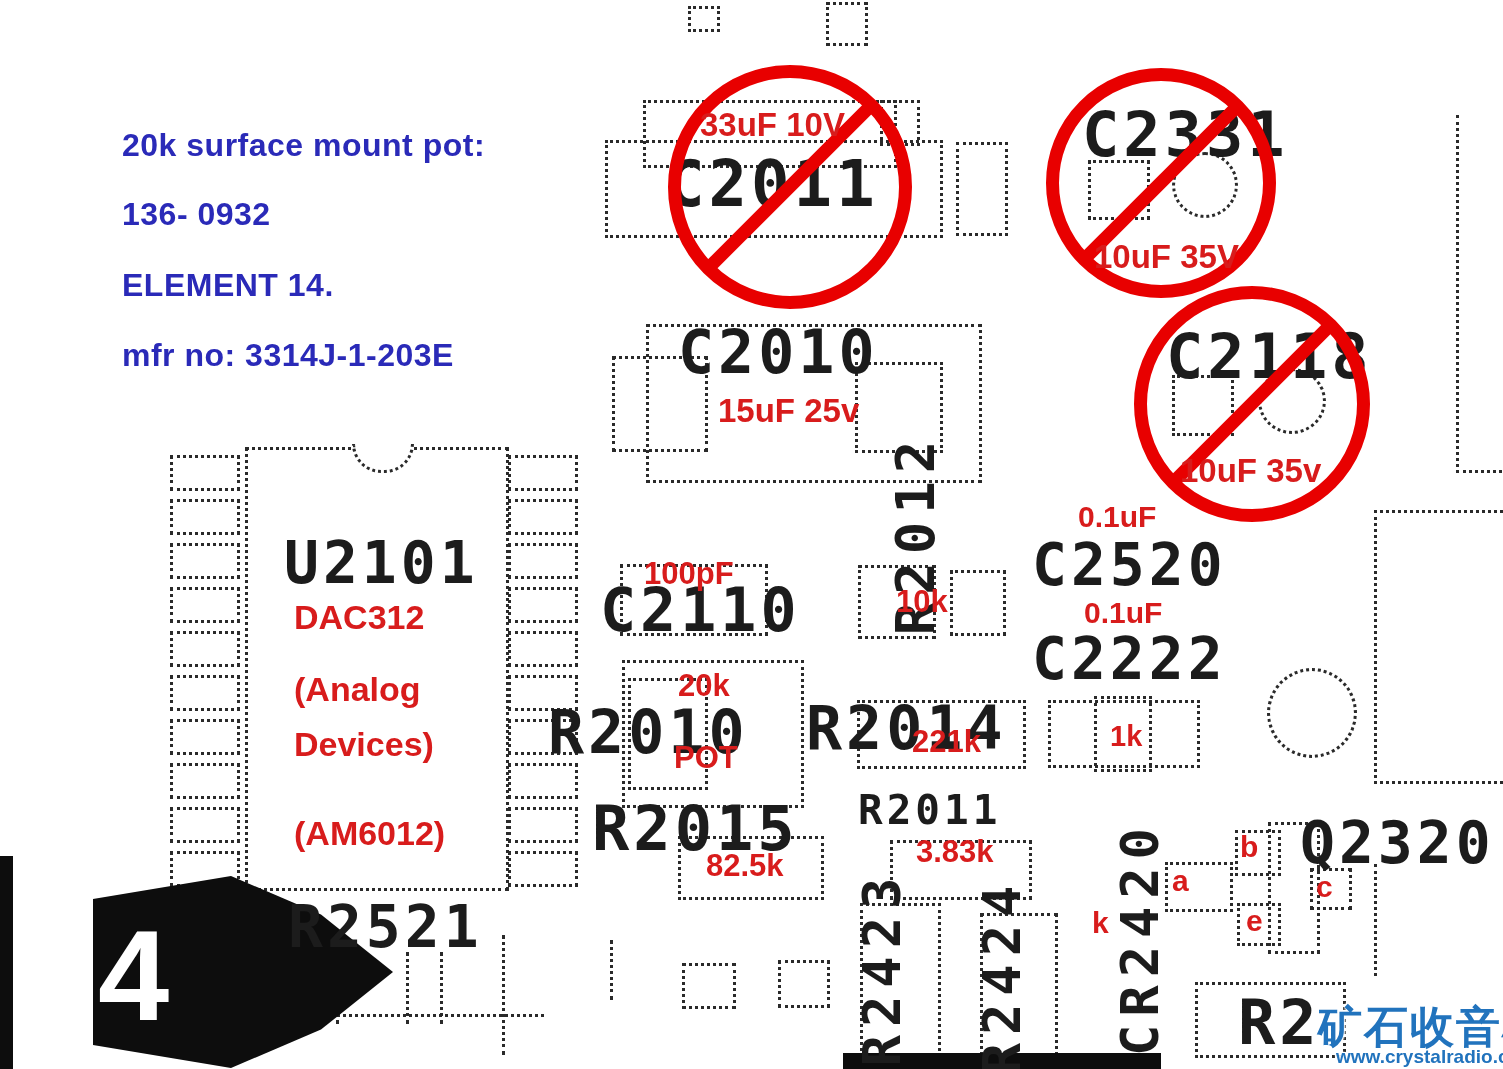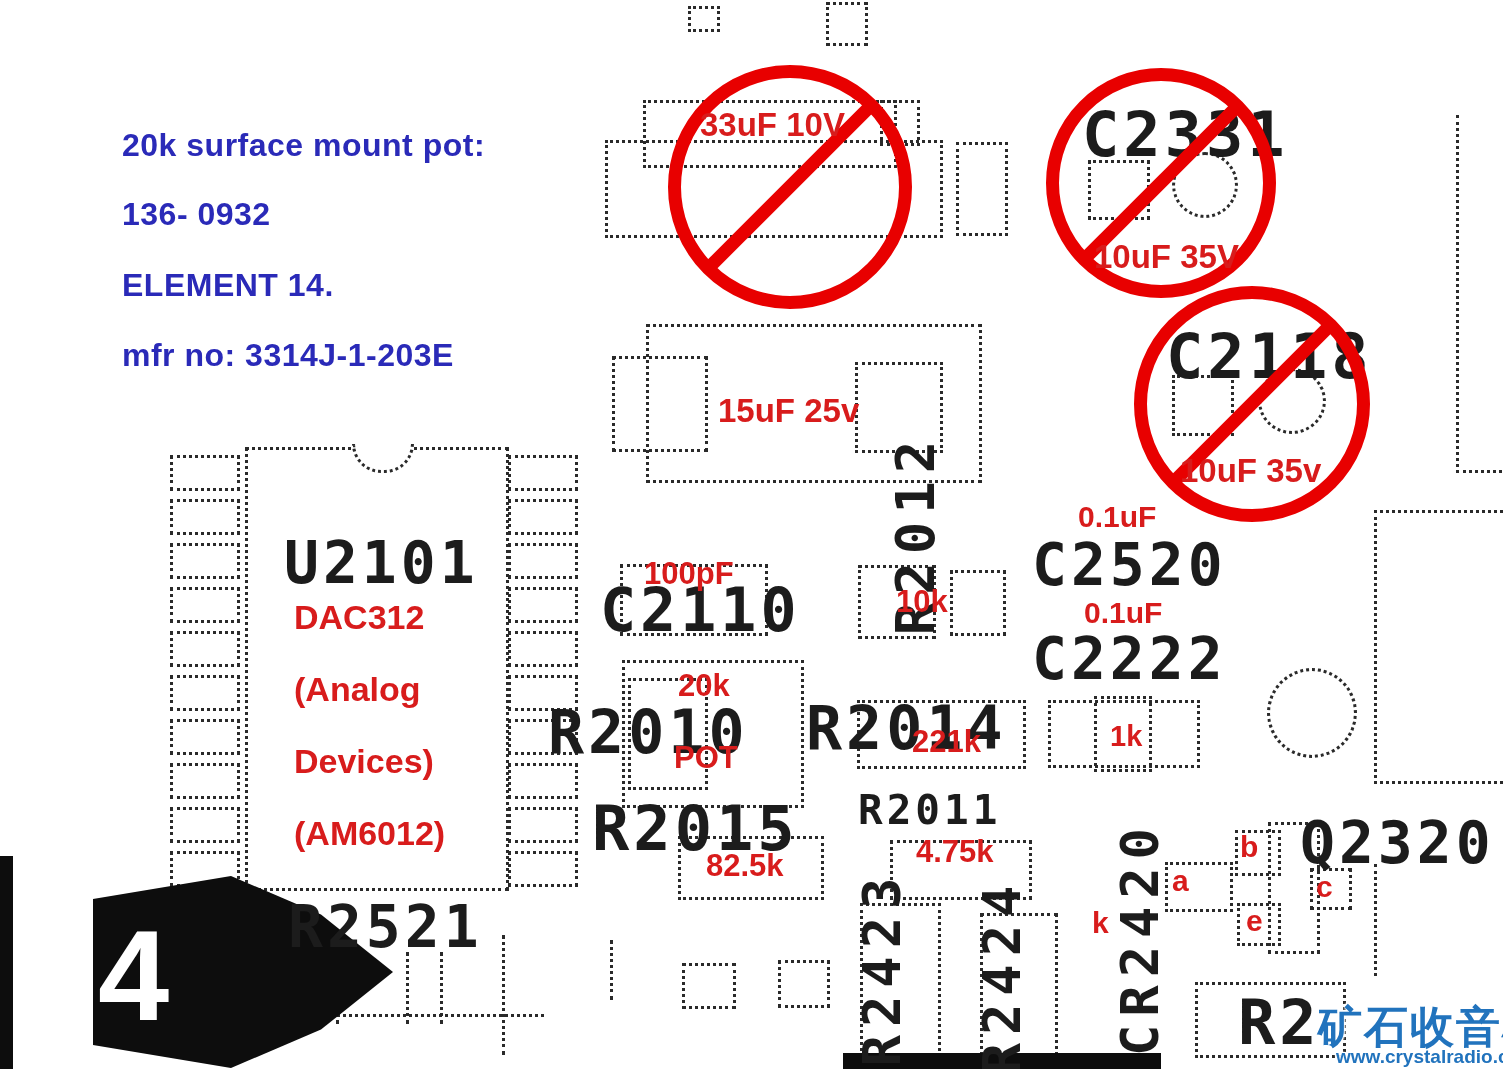--- a/index.html
+++ b/index.html
@@ -35,20 +35,21 @@
   <div class="blue" style="top:196px">136- 0932</div>
   <div class="blue" style="top:267px">ELEMENT 14.</div>
   <div class="blue" style="top:337px">mfr no: 3314J-1-203E</div>
 
   <div class="dot" style="left:643px;top:100px;width:248px;height:62px"></div>
   <div class="dot" style="left:605px;top:140px;width:332px;height:92px"></div>
   <div class="dot" style="left:880px;top:100px;width:34px;height:40px"></div>
   <div class="dot" style="left:956px;top:142px;width:46px;height:88px"></div>
   <div class="dot" style="left:688px;top:6px;width:26px;height:20px"></div>
   <div class="dot" style="left:826px;top:2px;width:36px;height:38px"></div>
+  <div class="lbl" style="left:666px;top:152px;font-size:64px">C2011</div>
   <div class="red" style="left:700px;top:108px;font-size:33px">33uF 10V</div>
   <div class="nosign" style="left:668px;top:65px;width:218px;height:218px">
       <div class="slash"></div>
     </div>
 
   <div class="dot" style="left:1088px;top:160px;width:56px;height:54px"></div>
   <div class="dot dotc" style="left:1172px;top:152px;width:60px;height:60px"></div>
   <div class="lbl" style="left:1082px;top:104px;font-size:62px">C2331</div>
   <div class="red" style="left:1094px;top:240px;font-size:33px">10uF 35V</div>
   <div class="nosign" style="left:1046px;top:68px;width:204px;height:204px">
@@ -59,20 +60,21 @@
   <div class="dot dotc" style="left:1258px;top:368px;width:62px;height:60px"></div>
   <div class="lbl" style="left:1166px;top:326px;font-size:62px">C2118</div>
   <div class="red" style="left:1180px;top:454px;font-size:33px">10uF 35v</div>
   <div class="nosign" style="left:1134px;top:286px;width:210px;height:210px">
       <div class="slash"></div>
     </div>
 
   <div class="dot" style="left:646px;top:324px;width:330px;height:153px"></div>
   <div class="dot" style="left:612px;top:356px;width:90px;height:90px"></div>
   <div class="dot" style="left:855px;top:362px;width:82px;height:85px"></div>
+  <div class="lbl" style="left:678px;top:322px;font-size:60px">C2010</div>
   <div class="red" style="left:718px;top:394px;font-size:33px">15uF 25v</div>
 
   <div class="dot" style="left:245px;top:447px;width:258px;height:438px"></div>
   <div class="dot" style="left:352px;top:444px;width:56px;height:26px;border-top:none;border-radius:0 0 50px 50px;background:#fff"></div>
   <div class="dot" style="left:170px;top:455px;width:64px;height:30px"></div>
   <div class="dot" style="left:170px;top:499px;width:64px;height:30px"></div>
   <div class="dot" style="left:170px;top:543px;width:64px;height:30px"></div>
   <div class="dot" style="left:170px;top:587px;width:64px;height:30px"></div>
   <div class="dot" style="left:170px;top:631px;width:64px;height:30px"></div>
   <div class="dot" style="left:170px;top:675px;width:64px;height:30px"></div>
@@ -86,21 +88,21 @@
   <div class="dot" style="left:508px;top:587px;width:64px;height:30px"></div>
   <div class="dot" style="left:508px;top:631px;width:64px;height:30px"></div>
   <div class="dot" style="left:508px;top:675px;width:64px;height:30px"></div>
   <div class="dot" style="left:508px;top:719px;width:64px;height:30px"></div>
   <div class="dot" style="left:508px;top:763px;width:64px;height:30px"></div>
   <div class="dot" style="left:508px;top:807px;width:64px;height:30px"></div>
   <div class="dot" style="left:508px;top:851px;width:64px;height:30px"></div>
   <div class="lbl" style="left:284px;top:534px;font-size:58px">U2101</div>
   <div class="red" style="left:294px;top:600px;font-size:34px">DAC312</div>
   <div class="red" style="left:294px;top:672px;font-size:34px">(Analog</div>
-  <div class="red" style="left:294px;top:744px;font-size:34px">Devices)</div>
+  <div class="red" style="left:294px;top:727px;font-size:34px">Devices)</div>
   <div class="red" style="left:294px;top:816px;font-size:34px">(AM6012)</div>
 
   <div class="dot" style="left:620px;top:564px;width:142px;height:66px"></div>
   <div class="lbl" style="left:600px;top:580px;font-size:60px">C2110</div>
   <div class="red" style="left:644px;top:558px;font-size:31px">100pF</div>
 
   <div class="dot" style="left:858px;top:565px;width:72px;height:68px"></div>
   <div class="dot" style="left:950px;top:570px;width:50px;height:60px"></div>
   <div class="vlbl" style="left:916px;top:534px;font-size:54px">R2012</div>
   <div class="red" style="left:896px;top:586px;font-size:31px">10k</div>
@@ -122,21 +124,21 @@
   <div class="red" style="left:912px;top:726px;font-size:31px">221k</div>
   <div class="dot" style="left:1048px;top:700px;width:146px;height:62px"></div>
   <div class="dot" style="left:1094px;top:696px;width:52px;height:70px"></div>
   <div class="red" style="left:1110px;top:722px;font-size:29px">1k</div>
 
   <div class="dot" style="left:678px;top:836px;width:140px;height:58px"></div>
   <div class="lbl" style="left:592px;top:798px;font-size:62px">R2015</div>
   <div class="red" style="left:706px;top:850px;font-size:31px">82.5k</div>
   <div class="dot" style="left:890px;top:840px;width:136px;height:54px"></div>
   <div class="lbl" style="left:858px;top:790px;font-size:41px">R2011</div>
-  <div class="red" style="left:916px;top:836px;font-size:31px">4.75k</div>
+  <div class="red" style="left:916px;top:836px;font-size:31px">3.83k</div>
 
   <div class="lbl" style="left:288px;top:898px;font-size:58px">R2521</div>
   <div class="dot" style="left:682px;top:963px;width:48px;height:40px"></div>
   <div class="dot" style="left:778px;top:960px;width:46px;height:42px"></div>
 
   <div class="dot" style="left:860px;top:903px;width:75px;height:166px"></div>
   <div class="vlbl" style="left:882px;top:968px;font-size:52px">R2423</div>
   <div class="dot" style="left:980px;top:913px;width:72px;height:156px"></div>
   <div class="vlbl" style="left:1002px;top:976px;font-size:52px">R2424</div>
   <div class="vlbl" style="left:1140px;top:938px;font-size:52px">CR2420</div>

